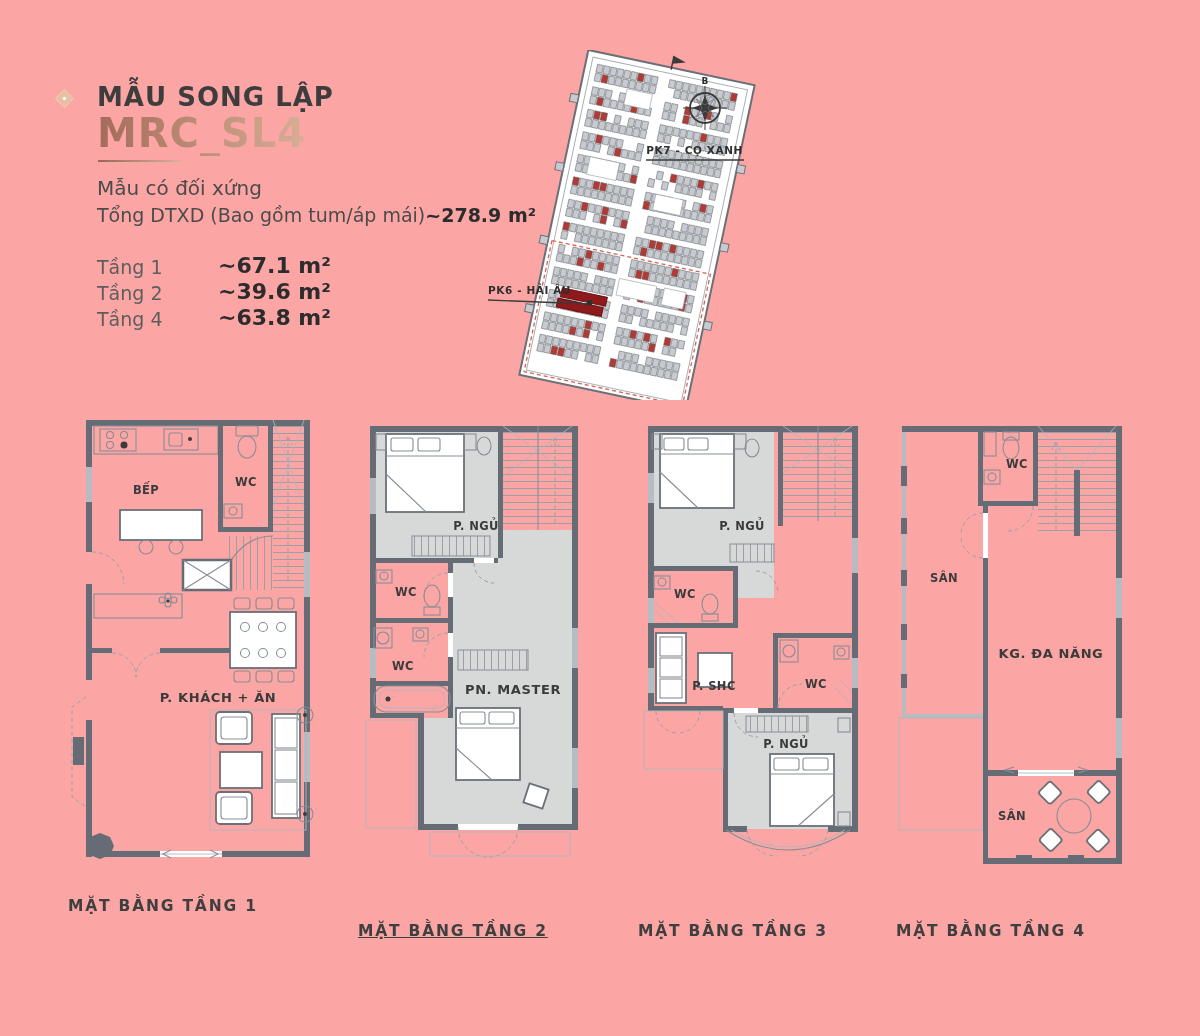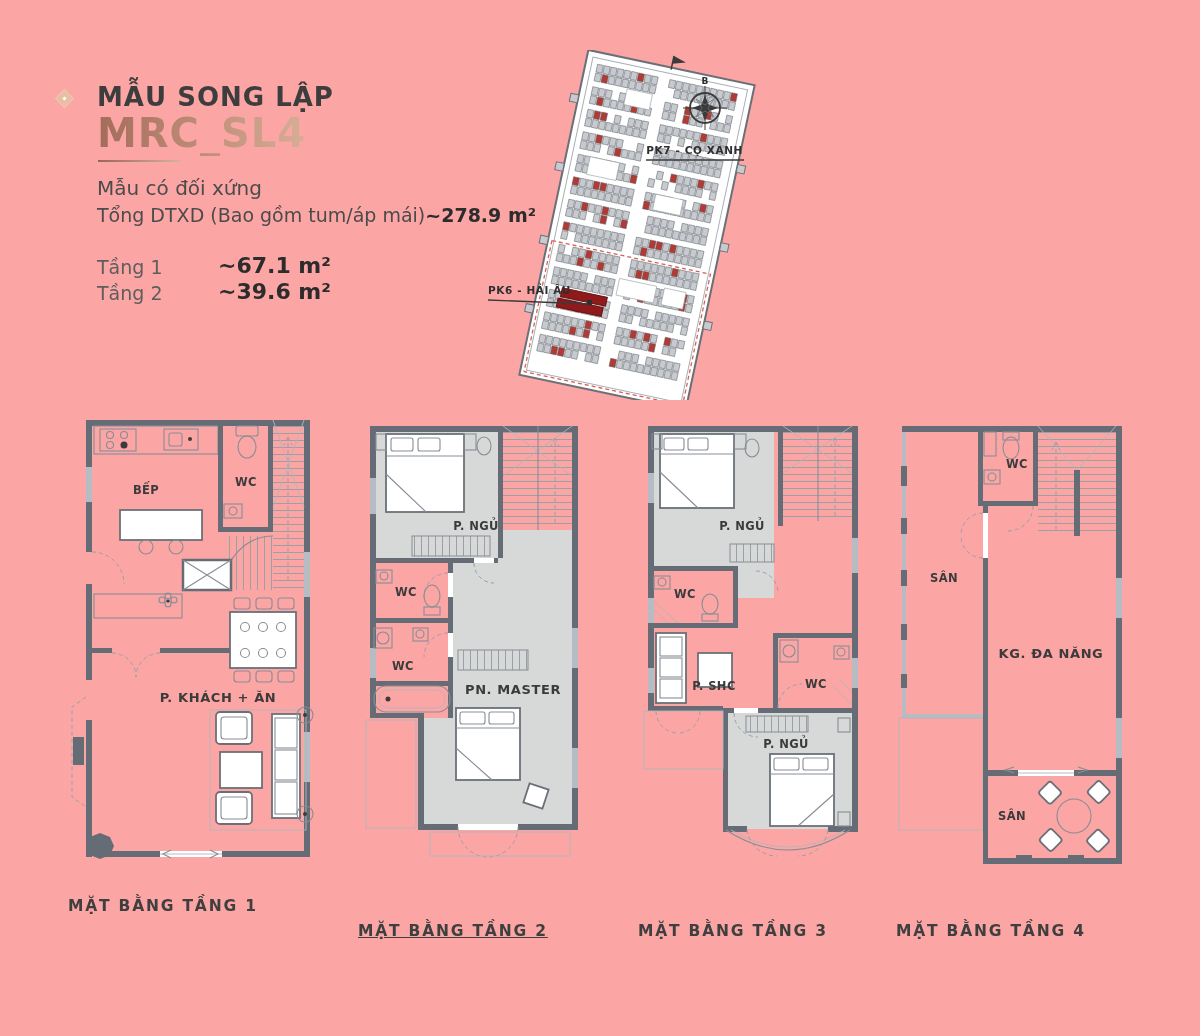--- a/index.html
+++ b/index.html
@@ -66,20 +66,24 @@
   <p class="total"><span>Tổng DTXD (Bao gồm tum/áp mái)</span><b>~278.9 m²</b></p>
 
   <div class="floors">
     <div class="floor-row">
         <span class="fl">Tầng 1</span>
         <span class="fa">~67.1 m²</span>
       </div>
     <div class="floor-row">
         <span class="fl">Tầng 2</span>
         <span class="fa">~39.6 m²</span>
+      </div>
+    <div class="floor-row">
+        <span class="fl">Tầng 4</span>
+        <span class="fa">~63.8 m²</span>
       </div>
   </div>
 
   <svg style="position:absolute;left:480px;top:50px" width="320" height="350" viewBox="0 0 320 350">
     <g transform="rotate(12 157 180)">
       <rect x="72" y="14" width="170" height="332" fill="#fff" stroke="#6b7078" stroke-width="2"></rect>
       <rect x="78" y="20" width="158" height="320" fill="none" stroke="#aab0b6" stroke-width="1"></rect>
 
       <rect x="64" y="60" width="8" height="8" fill="#c7cbd0" stroke="#6b7078"></rect>
       <rect x="64" y="130" width="8" height="8" fill="#c7cbd0" stroke="#6b7078"></rect>

